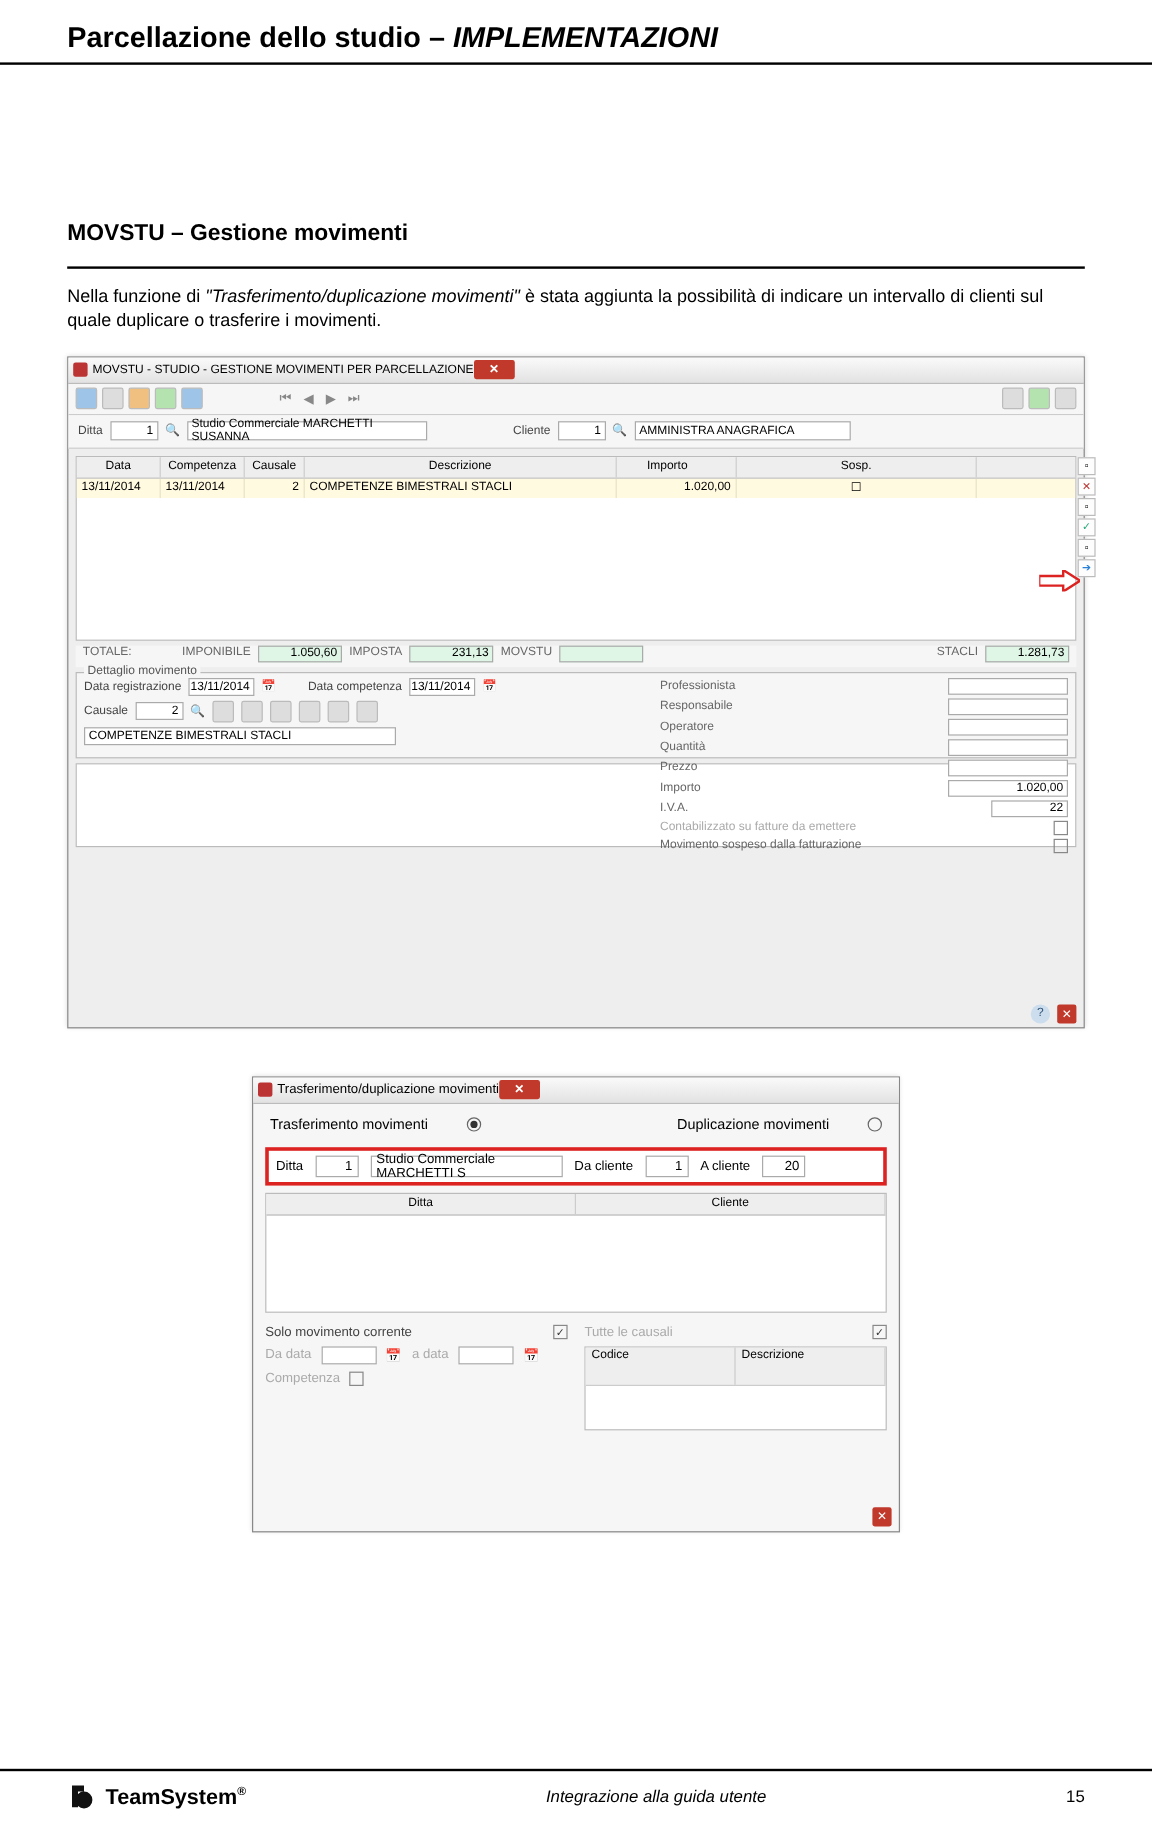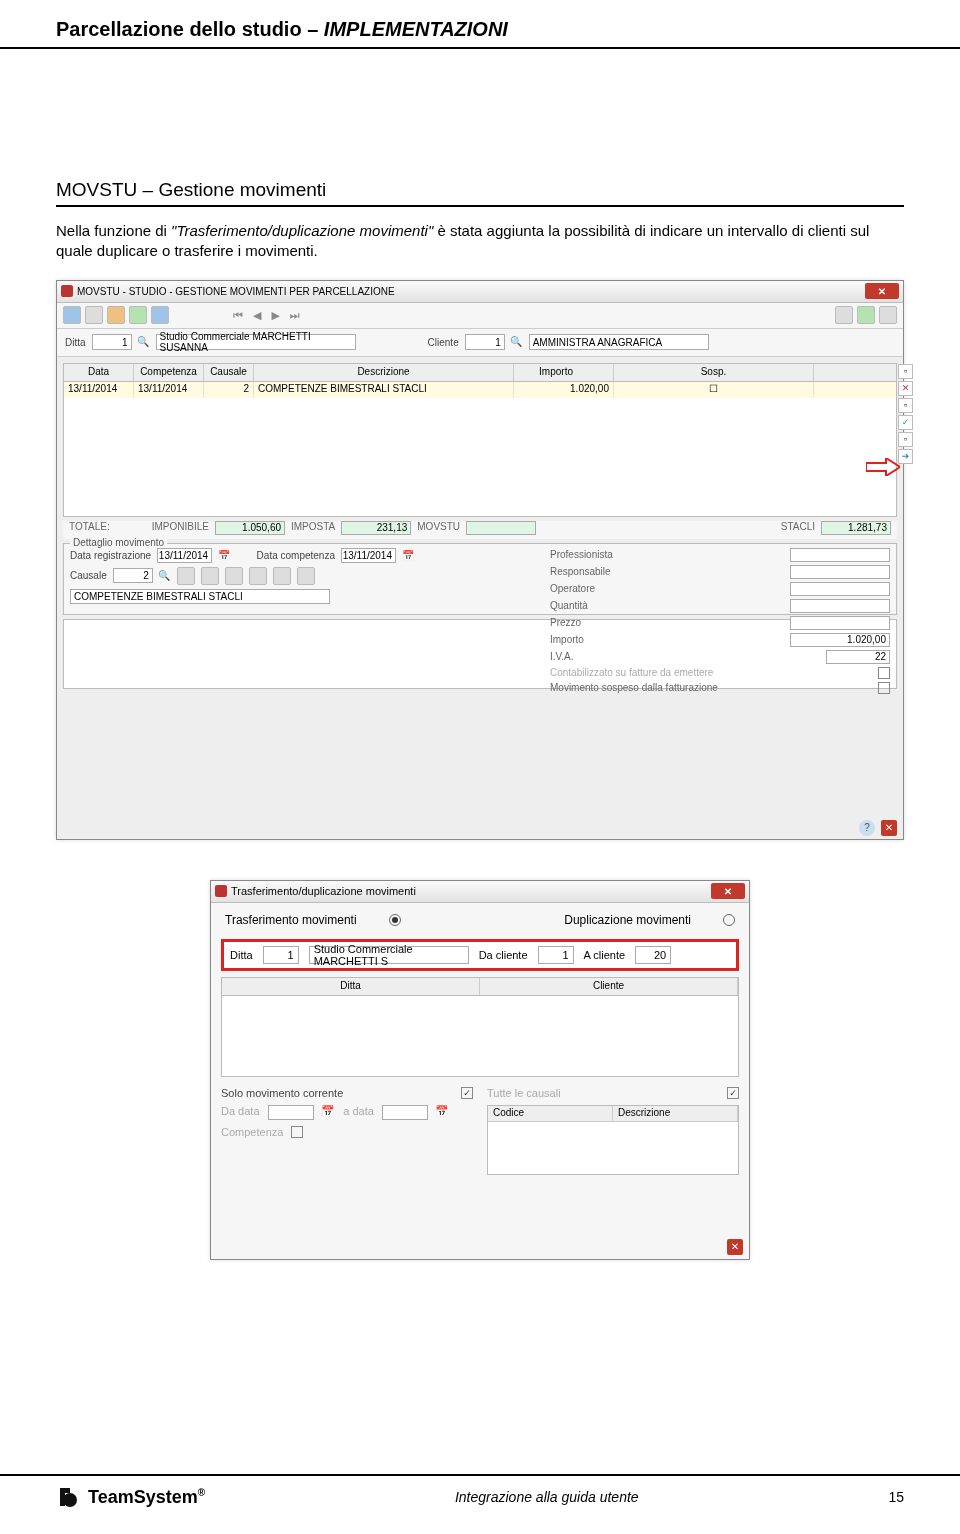--- a/index.html
+++ b/index.html
@@ -9,33 +9,33 @@
     background: #fff;
     font-family: Arial, Helvetica, sans-serif;
     position: relative;
     color: #000;
   }
   .page-header {
     padding: 18px 56px 6px;
     border-bottom: 2px solid #000;
   }
   .page-header h1 {
-    font-size: 20px;
+    font-size: 24px;
     font-weight: bold;
     font-style: normal;
   }
   .page-header .impl {
     font-style: italic;
   }
   .section-title {
     margin: 130px 56px 14px;
     font-size: 19px;
-    font-weight: normal;
+    font-weight: bold;
     border-bottom: 2px solid #000;
-    padding-bottom: 4px;
+    padding-bottom: 16px;
   }
   .body-text {
     margin: 0 56px 18px;
     font-size: 15px;
     line-height: 1.35;
   }
   .body-text .ital { font-style: italic; }
   
   .win1 {
     margin: 0 56px 40px;
@@ -46,21 +46,20 @@
     font-size: 10px;
     position: relative;
     box-shadow: 0 0 4px rgba(0,0,0,0.15);
   }
   .titlebar {
     height: 22px;
     background: linear-gradient(#fafafa, #e2e2e2);
     border-bottom: 1px solid #bbb;
     display: flex;
     align-items: center;
-    justify-content: space-between;
     padding: 0 4px;
   }
   .titlebar-left { display: flex; align-items: center; gap: 4px; }
   .titlebar-icon {
     width: 12px; height: 12px; background: #b33; border-radius: 2px;
   }
   .close-btn {
     width: 34px; height: 16px;
     background: #c0392b; border-radius: 2px;
     display: flex; align-items: center; justify-content: center;
@@ -213,29 +212,29 @@
   .hinp.txt { width:160px; }
   .list2 {
     margin:0 10px; height:100px; background:#fff; border:1px solid #bbb;
   }
   .list2-head { height:18px; background:#eee; border-bottom:1px solid #bbb; display:flex; }
   .l2h { flex:1; border-right:1px solid #ccc; font-size:10px; padding:2px 6px; text-align:center; }
   .mid-row {
     display:flex; margin:10px 10px 4px; gap:14px;
   }
   .mid-col { flex:1; }
-  .mline { display:flex; align-items:flex-start; gap:8px; font-size:11px; color:#444; margin-bottom:6px; }
+  .mline { display:flex; align-items:center; gap:8px; font-size:11px; color:#444; margin-bottom:6px; }
   .mline.disabled { color:#aaa; }
   .chkbox { width:12px;height:12px; border:1px solid #888; display:inline-flex;align-items:center;justify-content:center; font-size:9px; }
   .chkbox.checked::after{content:'✓'; color:#333;}
   .smallinp { width:46px;height:15px; border:1px solid #aaa; background:#fff; }
   .list3 {
     margin:0 0 0 0; height:70px; background:#fff; border:1px solid #bbb;
   }
-  .l3h { display:flex; height:16px; background:#eee; border-bottom:1px solid #ccc; }
+  .l3h { display:flex; height:32px; background:#eee; border-bottom:1px solid #ccc; }
   .l3h div { flex:1; font-size:10px; padding:1px 5px; border-right:1px solid #ccc; }
   .win2-footer { position:absolute; bottom:4px; right:6px; }
   
   .page-footer {
     position:absolute; bottom:0; left:0; right:0;
     border-top:2px solid #000;
     padding:8px 56px 24px;
     display:flex; align-items:center; justify-content:space-between;
   }
   .logo {

